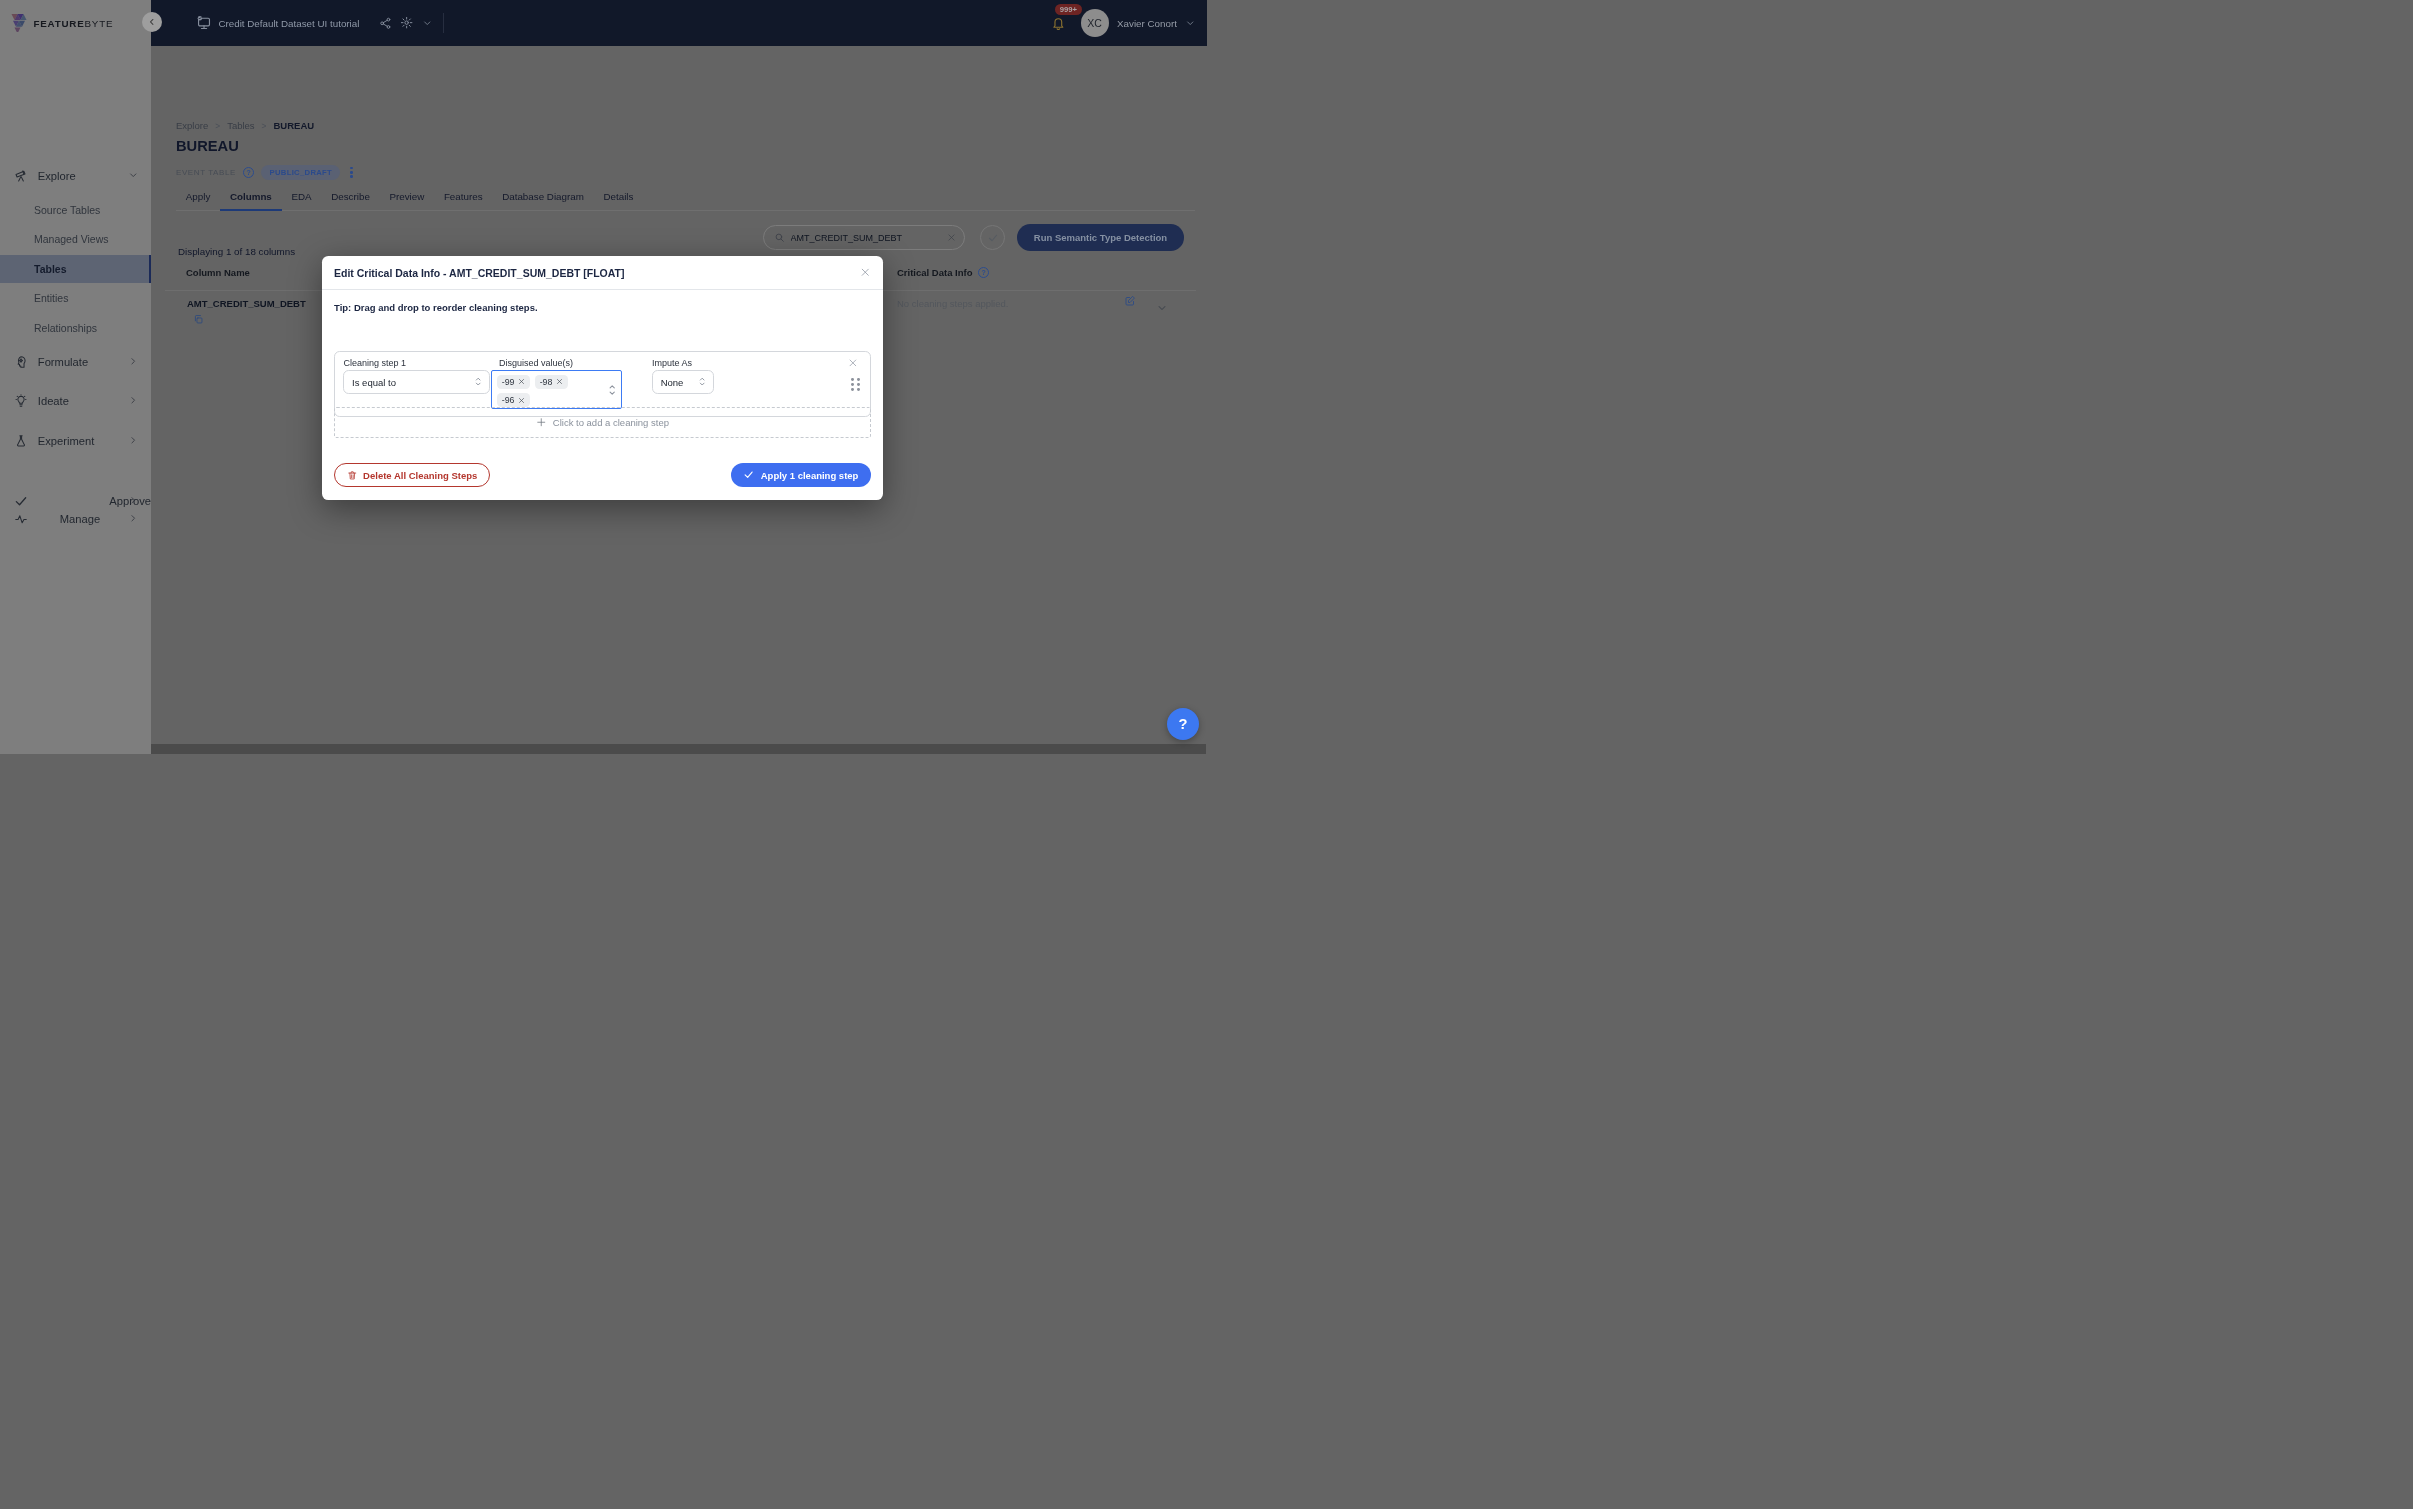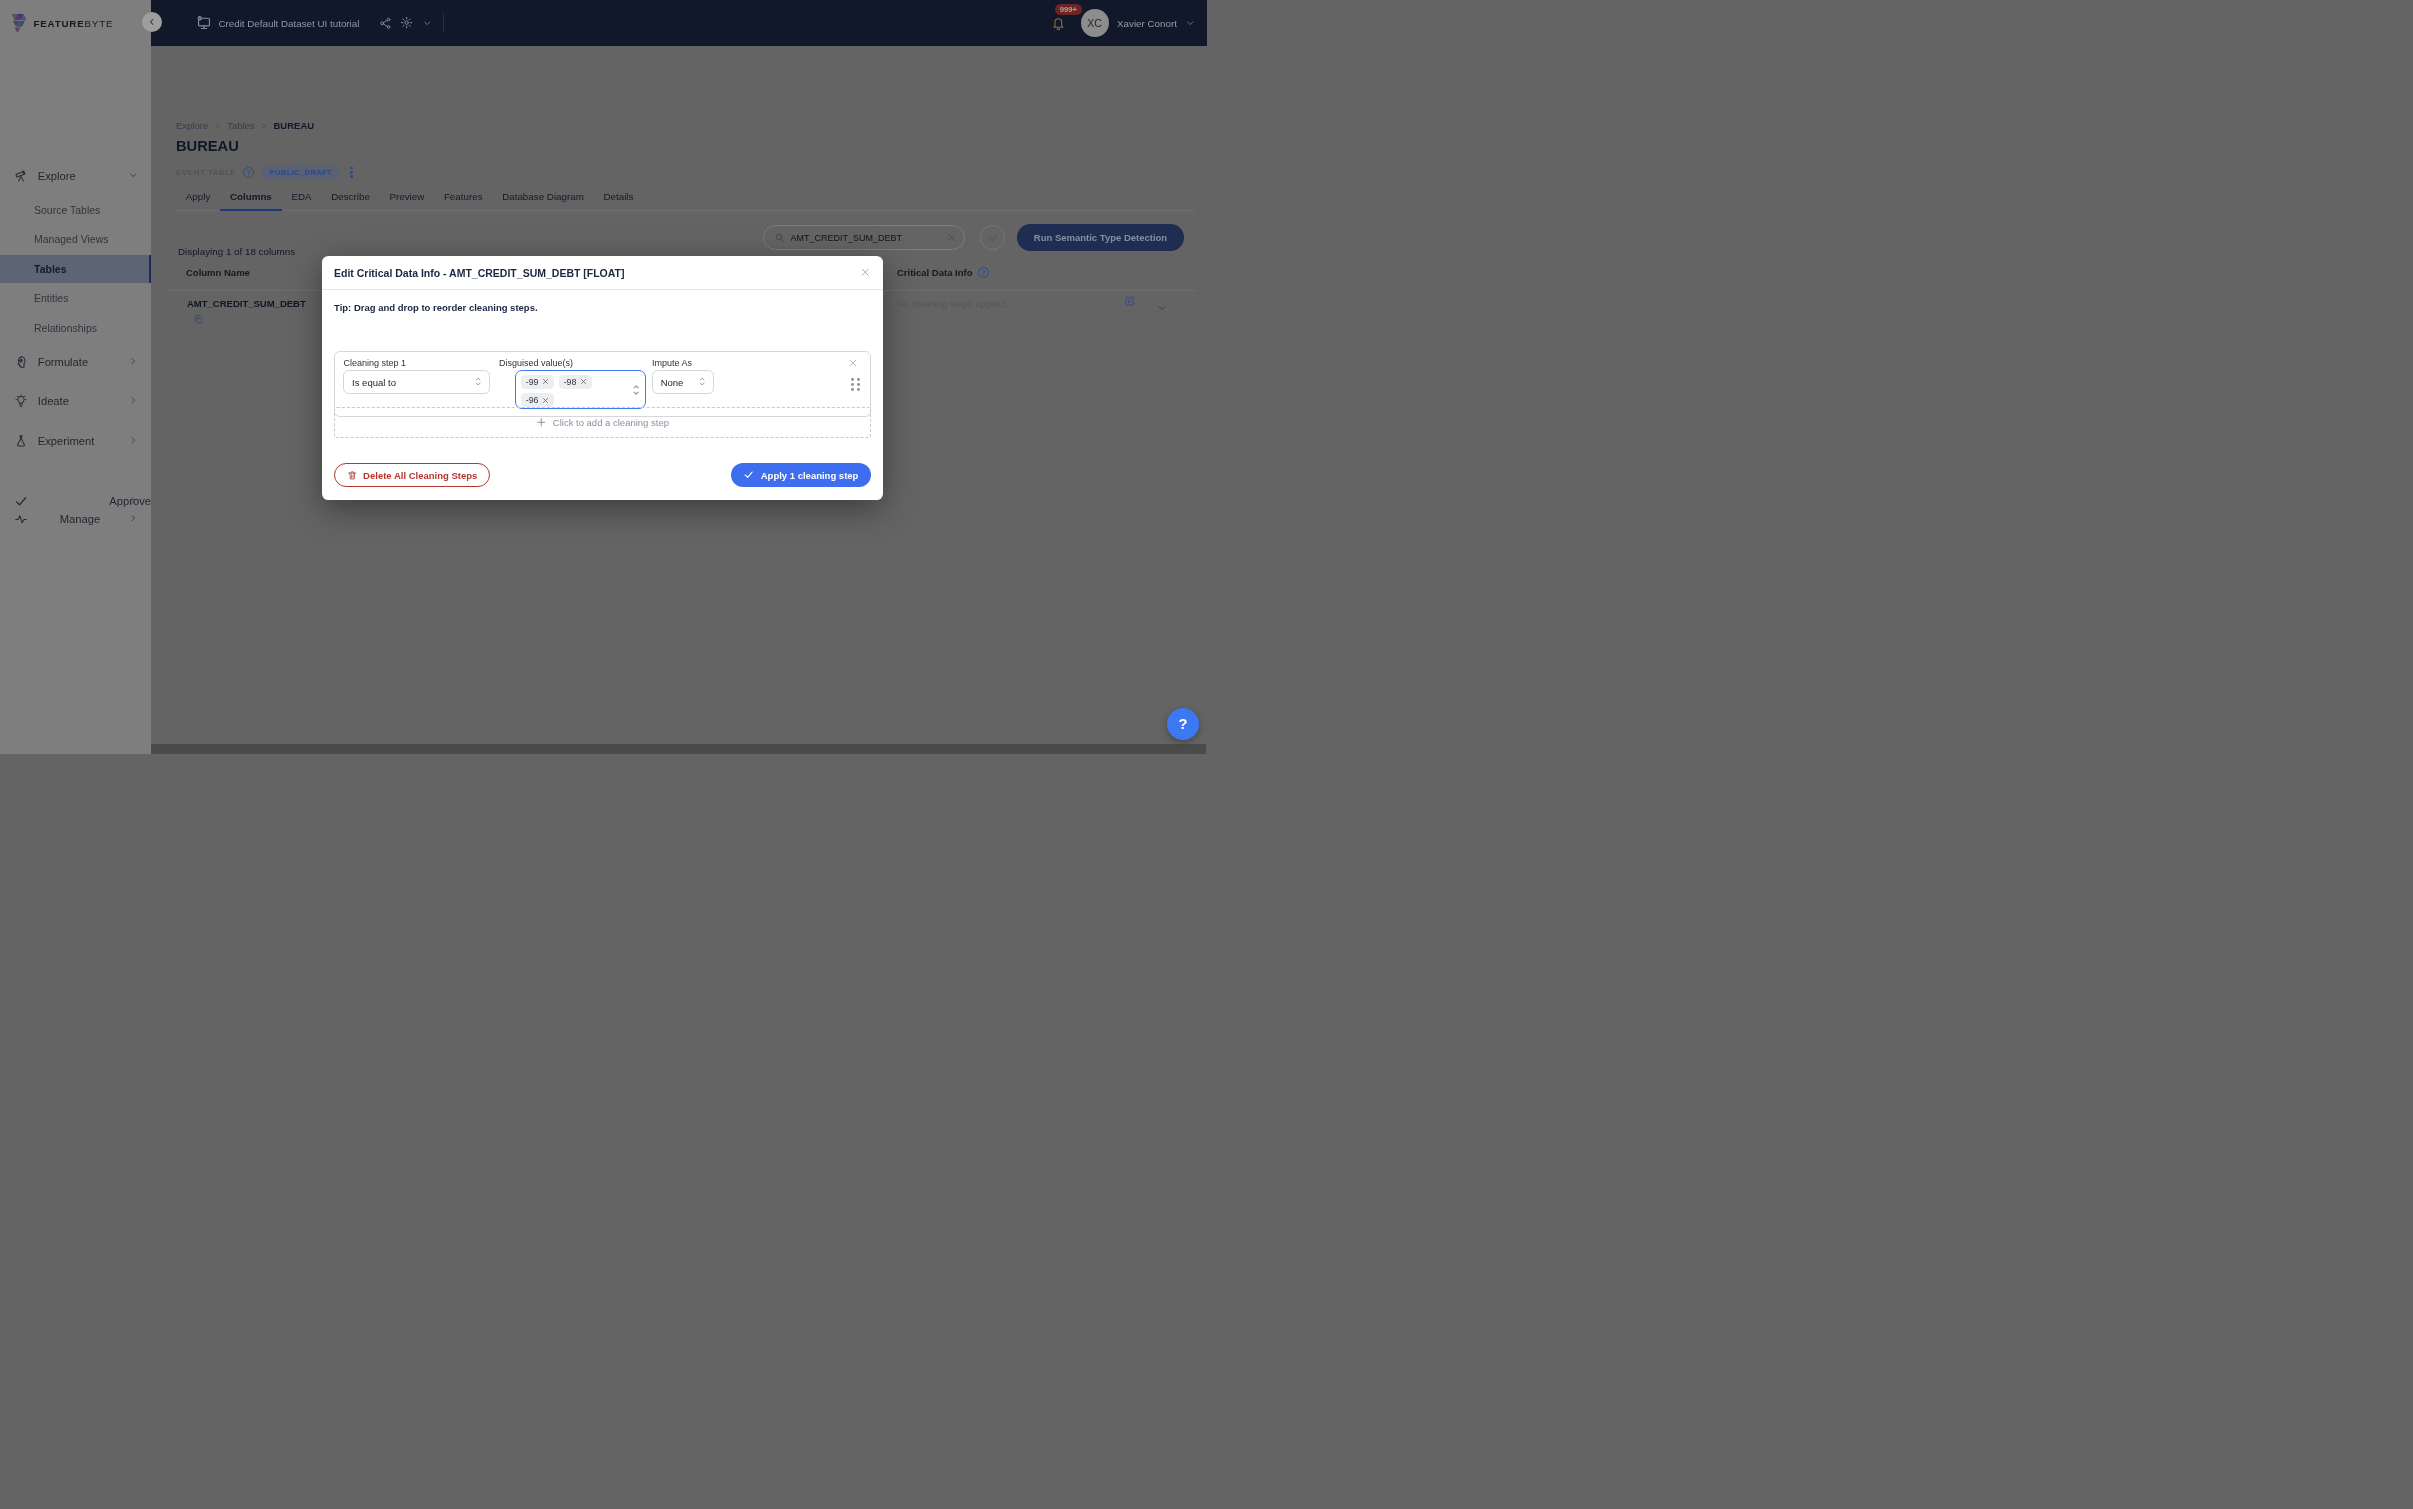--- a/index.html
+++ b/index.html
@@ -76,21 +76,21 @@
   .modal{position:absolute;left:322px;top:256px;width:561px;height:244px;background:#ffffff;border-radius:6.3px;box-shadow:0 8.4px 32px rgba(0,0,0,.4);z-index:10;box-sizing:border-box;}
   .m-head{position:relative;height:34px;display:flex;align-items:center;padding:0 12px;border-bottom:0.7px solid #e3e6ea;box-sizing:border-box;}
   .m-title{font-size:10.5px;font-weight:700;color:#1c2642;}
   .m-close{position:absolute;right:12.6px;top:10.5px;color:#9097a3;}
   .m-tip{position:absolute;left:12px;top:46px;font-size:9.5px;font-weight:700;color:#1c2642;}
   .stepcard{position:absolute;left:12px;top:75px;width:537px;height:66px;border:0.7px solid #d4d7dc;border-radius:5.6px;box-sizing:border-box;margin-top:20px;}
   .flabel{position:absolute;top:6.3px;font-size:9px;color:#2c323d;}
   .select{position:absolute;top:18px;height:24px;border:0.7px solid #d4d7dc;border-radius:5.6px;box-sizing:border-box;display:flex;align-items:center;padding:0 7px 0 7.7px;background:#fff;}
   .select .val{font-size:9.5px;color:#1a202b;flex:1;}
   .spin{color:#8b919c;flex:none;}
-  .disgbox{position:absolute;left:180px;top:18px;width:131px;height:39px;border:1.1px solid #3d7bf4;border-radius:7px;box-sizing:border-box;padding:3.5px 15.4px 3.5px 4.9px;}
+  .disgbox{position:absolute;left:156px;top:18px;width:131px;height:39px;border:1.1px solid #3d7bf4;border-radius:2px;box-sizing:border-box;padding:3.5px 15.4px 3.5px 4.9px;}
   .chiprow{display:flex;gap:4.9px;margin-bottom:3.5px;}
   .chip{background:#eceef0;border-radius:4.2px;padding:2.1px 4.9px;display:flex;align-items:center;gap:3.5px;font-size:8.8px;color:#2f3640;line-height:1.2;}
   .chip .x{color:#4a5058;}
   .disgspin{position:absolute;right:4.9px;top:12px;color:#8b919c;}
   .card-x{position:absolute;right:12.6px;top:6.3px;color:#9097a3;}
   .draghandle{position:absolute;right:10.5px;top:26px;display:grid;grid-template-columns:repeat(2,2.8px);gap:2.1px 2.8px;}
   .draghandle i{width:2.8px;height:2.8px;border-radius:50%;background:#8d929c;}
   .addstep{position:absolute;left:12px;top:151px;width:537px;height:31px;border:0.7px dashed #c6cad0;border-radius:2.8px;box-sizing:border-box;display:flex;align-items:center;justify-content:center;gap:6.3px;color:#70767f;}
   .addstep .t{font-size:9.5px;color:#8a919c;}
   .delbtn{position:absolute;left:12px;top:207px;height:24px;border:1.1px solid #b4372e;border-radius:12px;color:#b4372e;font-size:9.5px;font-weight:700;display:flex;align-items:center;gap:5.6px;padding:0 12px;box-sizing:border-box;background:#fff;}

